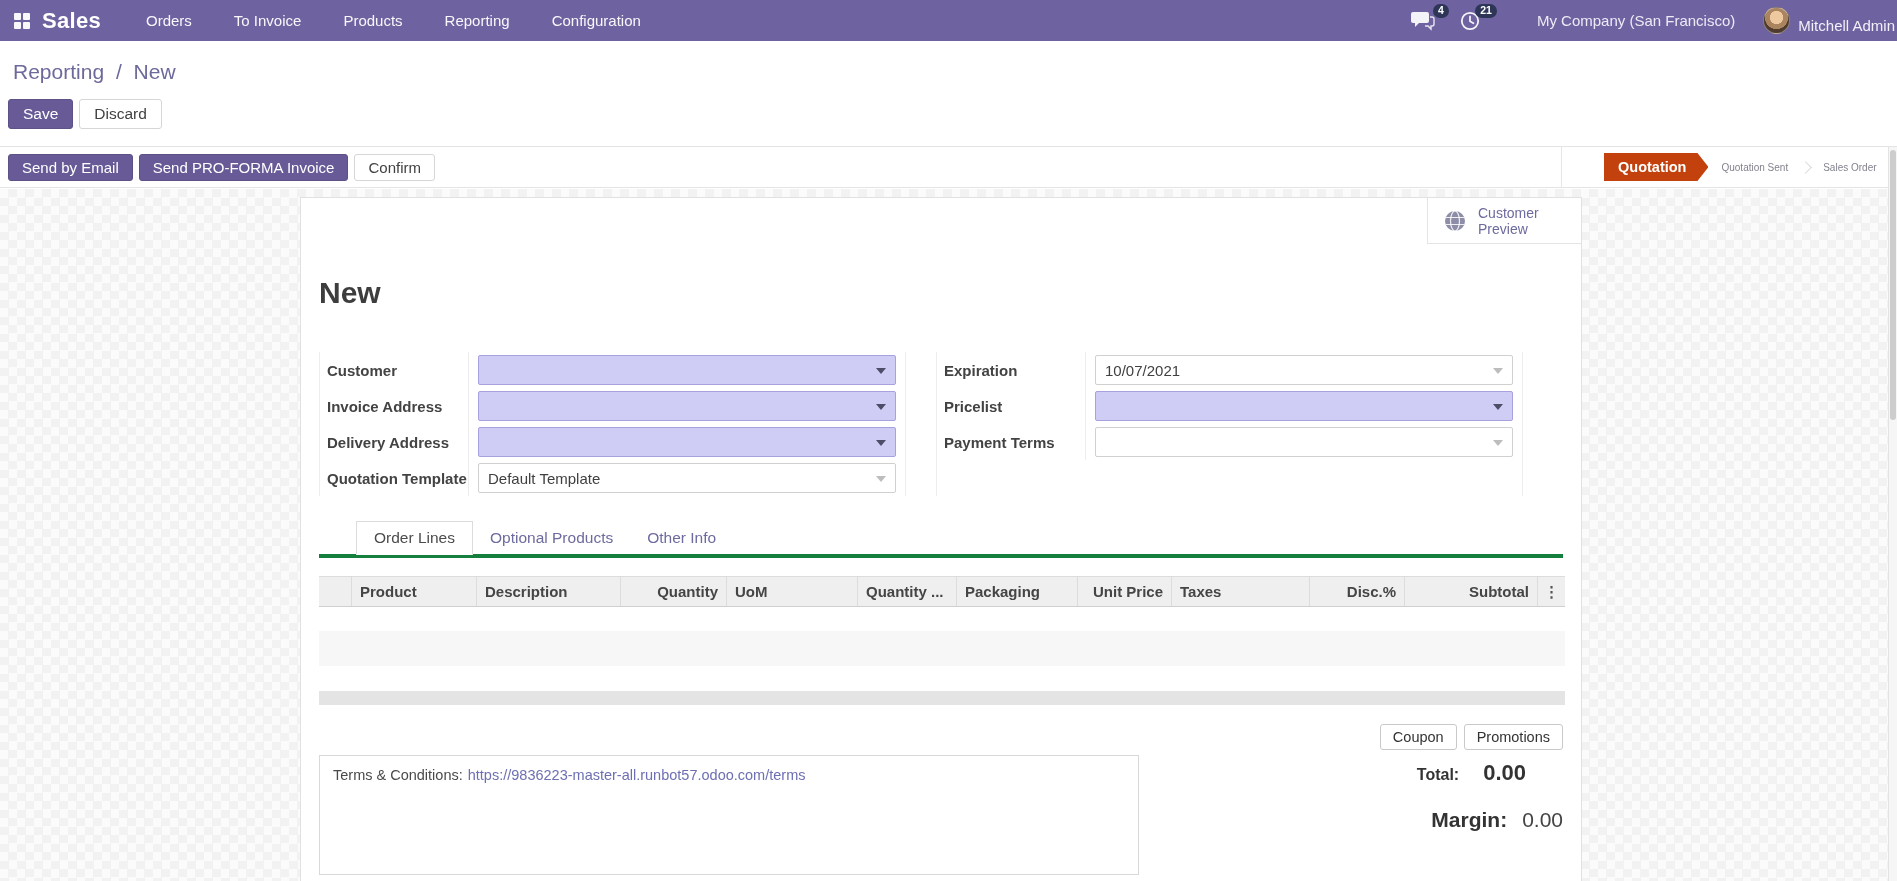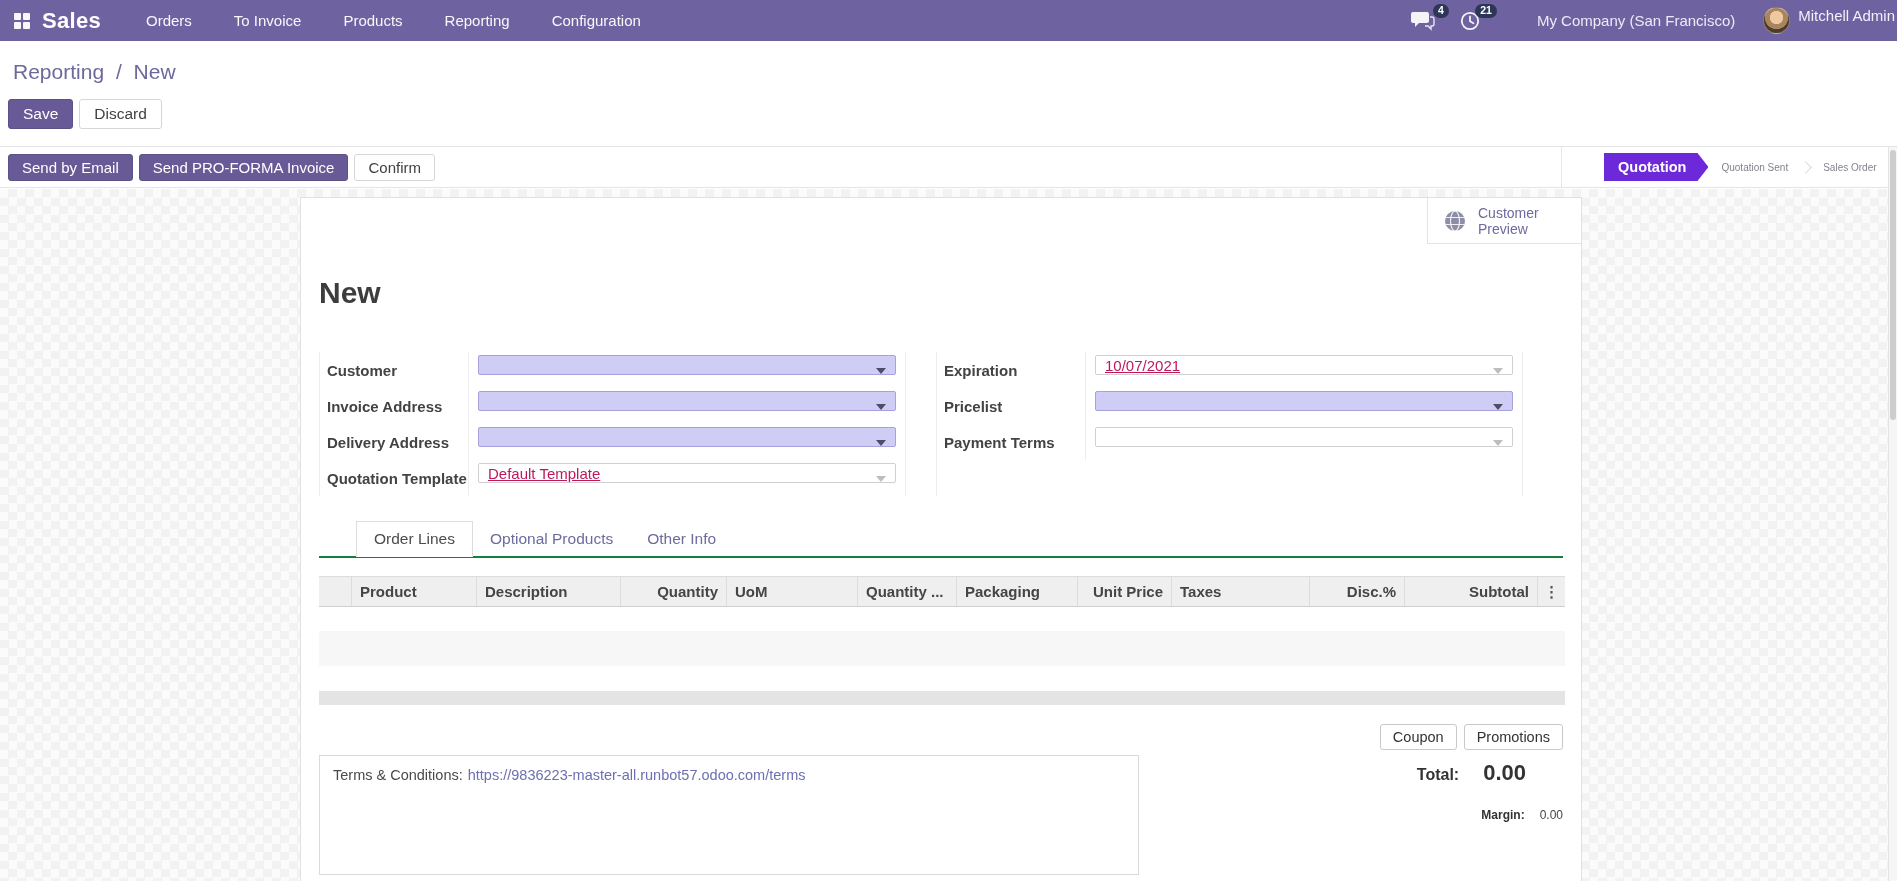--- a/index.html
+++ b/index.html
@@ -20,21 +20,21 @@
   .brand { font-size:22px; font-weight:bold; margin:0 24px 0 12px; letter-spacing:.3px; cursor:pointer; }
   .nav-menu { display:flex; height:100%; align-items:center; }
   .nav-item { padding:0 21px; font-size:15px; line-height:41px; color:rgba(255,255,255,.95); cursor:pointer; white-space:nowrap; }
   .nav-right { margin-left:auto; display:flex; align-items:center; height:100%; }
   .icon-btn { position:relative; width:26px; height:22px; margin-right:22px; cursor:pointer; }
   .badge {
     position:absolute; top:-6px; right:-12px; background:#2d3657; color:#fff;
     font-size:10.5px; font-weight:bold; padding:1.5px 5px; border-radius:9px; line-height:11px;
   }
   .company { font-size:15px; color:#edeaf6; margin:0 28px 0 30px; cursor:pointer; white-space:nowrap; }
-  .user-menu { display:flex; align-items:flex-start; gap:8px; margin-right:2px; cursor:pointer; }
+  .user-menu { display:flex; align-items:flex-end; gap:8px; margin-right:2px; cursor:pointer; }
   .avatar {
     width:27px; height:27px; border-radius:50%;
     background:radial-gradient(circle at 50% 38%, #eec9a0 0 33%, #a9845f 34% 58%, #4e3b2d 59% 100%);
     border:1px solid rgba(255,255,255,.35);
   }
   .user-name { font-size:15px; color:#f2f0f9; white-space:nowrap; }
 
   
   .breadcrumb { position:absolute; top:60px; left:13px; font-size:21px; }
   .breadcrumb .bc-link { color:#6c699b; cursor:pointer; }
@@ -52,21 +52,21 @@
     border-top:1px solid #e4e4e4; border-bottom:1px solid #e4e4e4;
     display:flex; align-items:center; padding-left:8px;
   }
   .action-row .btn { font-size:15px; padding:4px 13px; margin-right:6px; }
 
   .statusbar {
     position:absolute; right:9px; top:0; bottom:0; width:327px;
     border-left:1px solid #e6e6e6; display:flex; align-items:center; padding-left:42px;
   }
   .step-active {
-    background:#6d28d9; color:#fff; font-size:14.5px; font-weight:bold;
+    background:#c2410c; color:#fff; font-size:14.5px; font-weight:bold;
     padding:6px 22px 6px 14px; line-height:16px;
     clip-path:polygon(0 0, calc(100% - 11px) 0, 100% 50%, calc(100% - 11px) 100%, 0 100%);
     cursor:pointer; white-space:nowrap;
   }
   .step { color:#82828e; font-size:10px; padding:0 13px; cursor:pointer; white-space:nowrap; }
   .chev-sep { width:9px; height:9px; border-top:1px solid #d9d9d9; border-right:1px solid #d9d9d9;
     transform:rotate(45deg); flex:none; }
 
   
   .content {
@@ -90,31 +90,31 @@
 
   .fields { display:flex; gap:30px; margin-top:42px; }
   .o-group {
     width:587px; display:grid; grid-template-columns:149px 1fr;
     border-left:1px solid #ededed; border-right:1px solid #ededed; align-content:start;
   }
   .o-label { border-right:1px solid #ededed; padding:10px 8px 9px 7px;
     font-weight:bold; font-size:15px; color:#434343; white-space:nowrap; }
   .o-cell { padding:3px 9px; }
   .o-input {
-    height:20px; border:1px solid #d0d0d0; border-radius:2px; background:#fff;
+    height:30px; border:1px solid #d0d0d0; border-radius:2px; background:#fff;
     display:flex; align-items:center; padding:0 24px 0 9px; position:relative;
-    font-size:15px; color:#be185d; cursor:pointer;text-decoration:underline;
+    font-size:15px; color:#404040; cursor:pointer;
   }
   .o-input.purple { background:#cfccf5; border-color:#a7a1de; }
   .caret { position:absolute; right:9px; top:12px; width:0; height:0;
     border-left:5px solid transparent; border-right:5px solid transparent; border-top:6px solid #bdbdbd; }
   .purple .caret { border-top-color:#4e4c66; }
 
   
-  .tabs { display:flex; margin-top:25px; border-bottom:2px solid #15803d; height:37px;padding-left:37px; }
+  .tabs { display:flex; margin-top:25px; border-bottom:4px solid #15803d; height:37px;padding-left:37px; }
   .tab { padding:0 17px; display:flex; align-items:center; font-size:15.5px; color:#6d6a9e; cursor:pointer; }
   .tab.active { background:#fff; border:1px solid #dcdcdc; border-bottom:1px solid #fff;
     margin-bottom:-1px; color:#4c4c4c; }
 
   
   .olines { margin-top:18px; width:1246px; }
   .thead { display:flex; background:#efeff0; border-top:1px solid #dcdcdc; border-bottom:1px solid #cfcfcf;
     height:31px; align-items:center; font-weight:bold; font-size:15px; color:#454545; }
   .th { padding:0 8px; border-right:1px solid #dcdcdc; height:100%; display:flex; align-items:center;
     white-space:nowrap; overflow:hidden; flex:none; }
@@ -134,21 +134,21 @@
     border:1px solid #d9d9d9; background:#fff; padding:11px 13px; font-size:14.5px; color:#4a4a4a;
   }
   .terms-box a { color:#6d6fb2; text-decoration:none; cursor:pointer; margin-left:5px; }
   .totals { position:absolute; right:0; top:19px; width:220px; }
   .coupon-row { display:flex; gap:7px; justify-content:flex-end; }
   .btn-small { font-size:14.5px; padding:4px 12px; background:#fff; border:1px solid #c9c9c9;
     border-radius:3px; color:#333; cursor:pointer; }
   .total-row { margin-top:10px; display:flex; justify-content:flex-end; align-items:baseline; padding-right:37px; }
   .total-label { font-size:16px; font-weight:bold; color:#333; }
   .total-value { font-size:22px; font-weight:bold; color:#333; margin-left:24px; }
-  .margin-row { margin-top:22px; display:flex; justify-content:flex-end; gap:15px; font-size:12px; }
+  .margin-row { margin-top:22px; display:flex; justify-content:flex-end; gap:15px; font-size:21px; }
   .margin-label { font-weight:bold; color:#333; }
   .margin-value { color:#444; }
 
   
   .vscroll { position:absolute; top:147px; right:0; width:9px; bottom:0;
     background:#f6f6f6; border-left:1px solid #e3e3e3; }
   .vscroll .thumb { position:absolute; top:3px; left:1px; width:6px; height:270px;
     background:#cdcdcd; border-radius:4px; }
 </style>
 </head>

